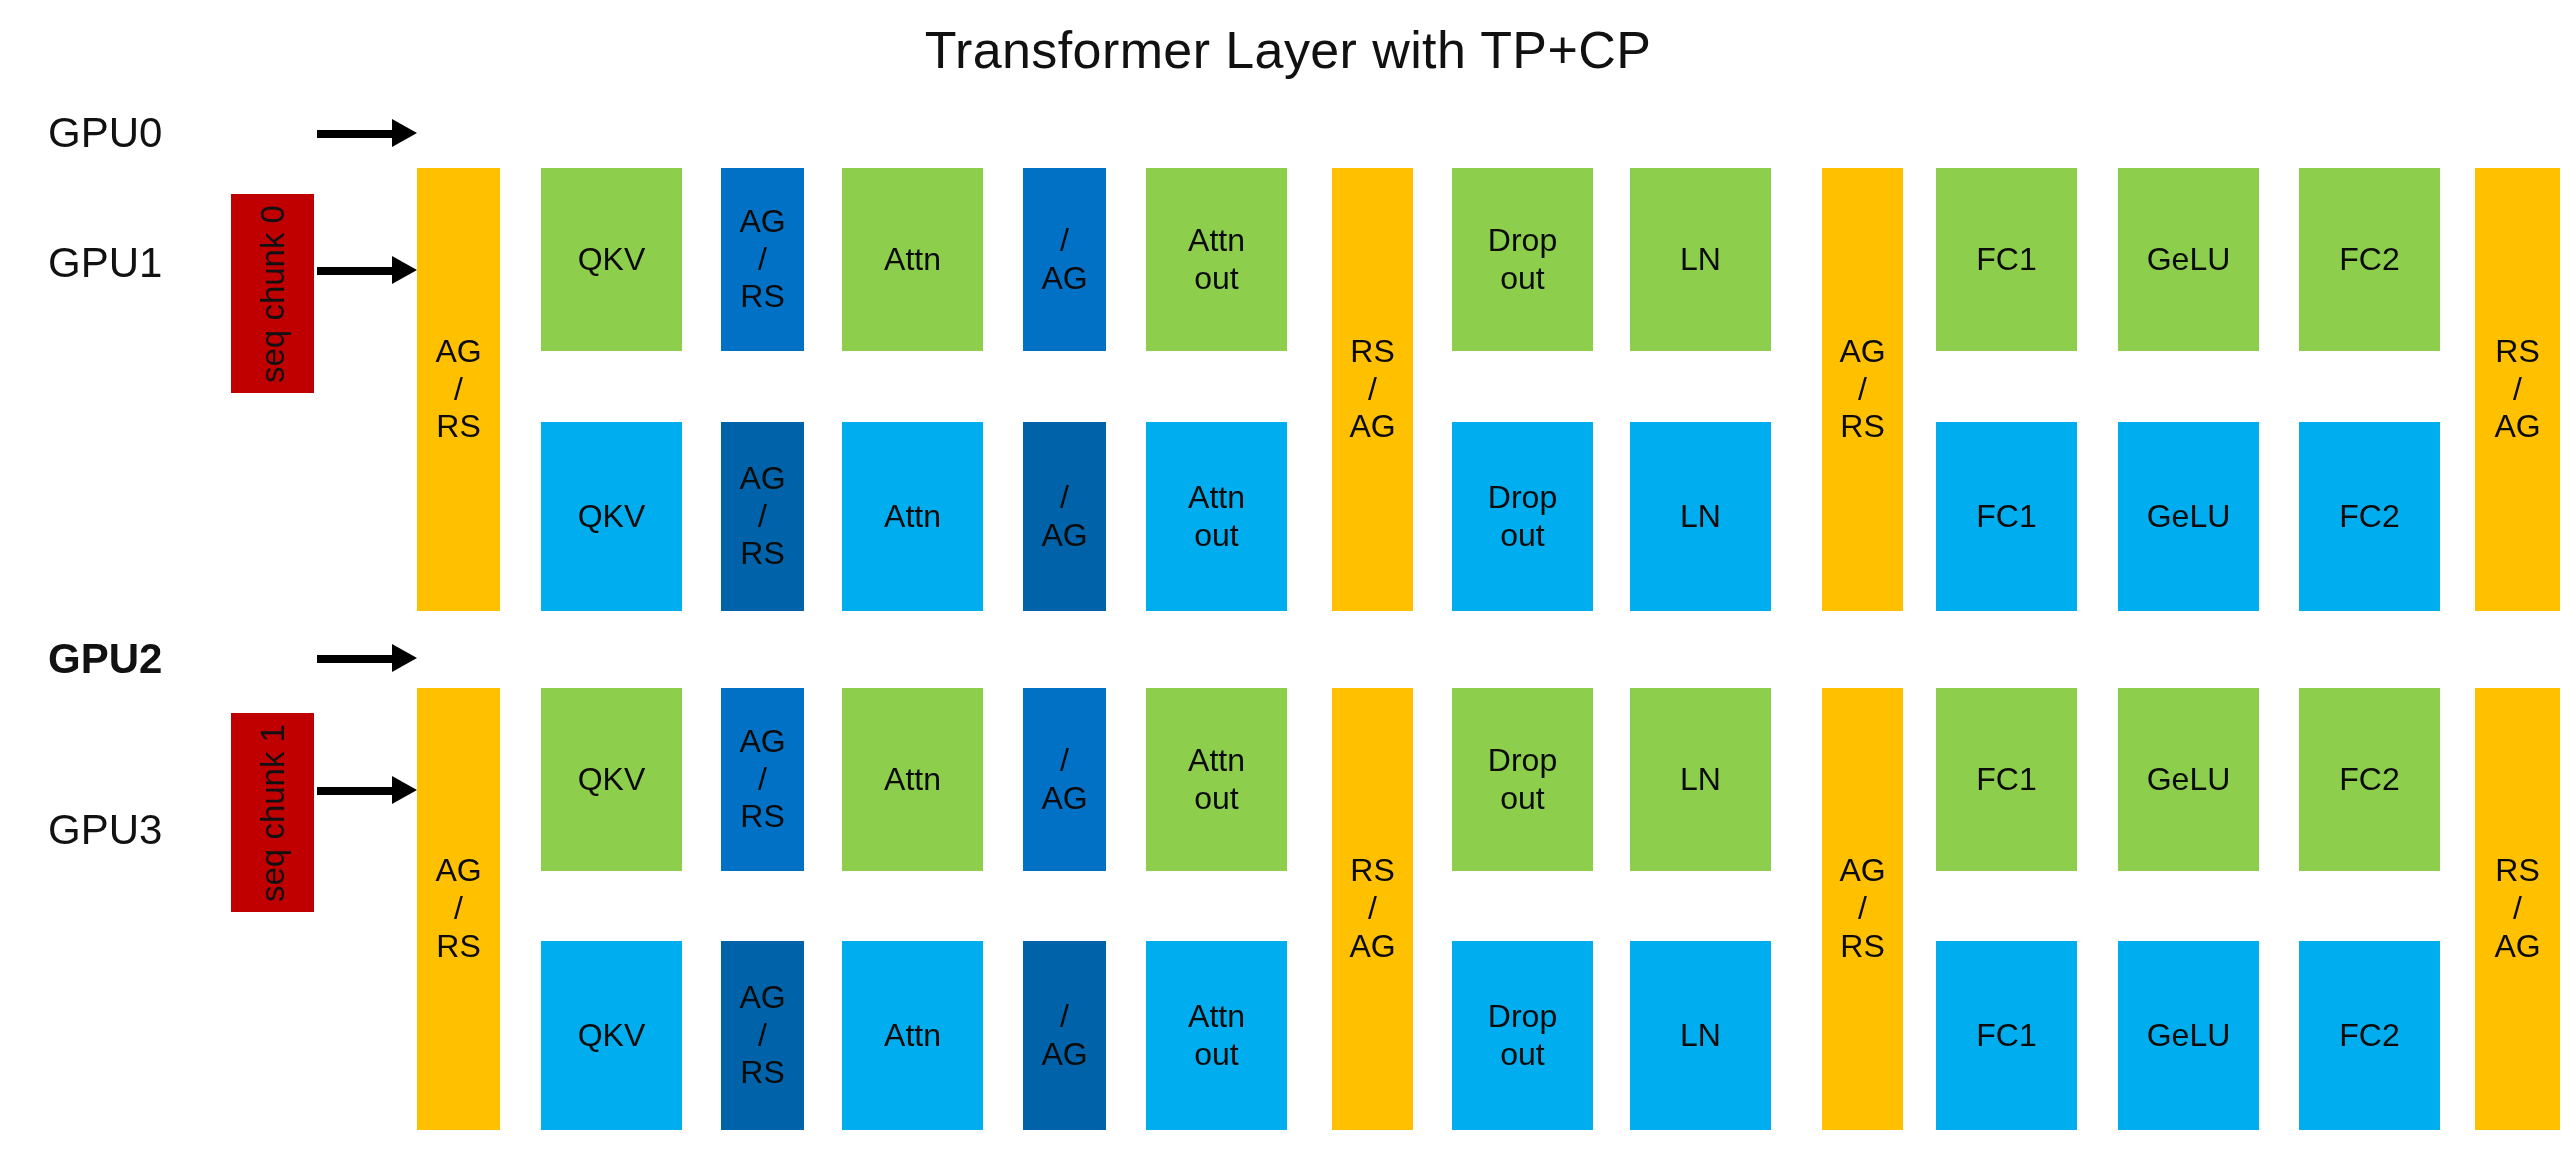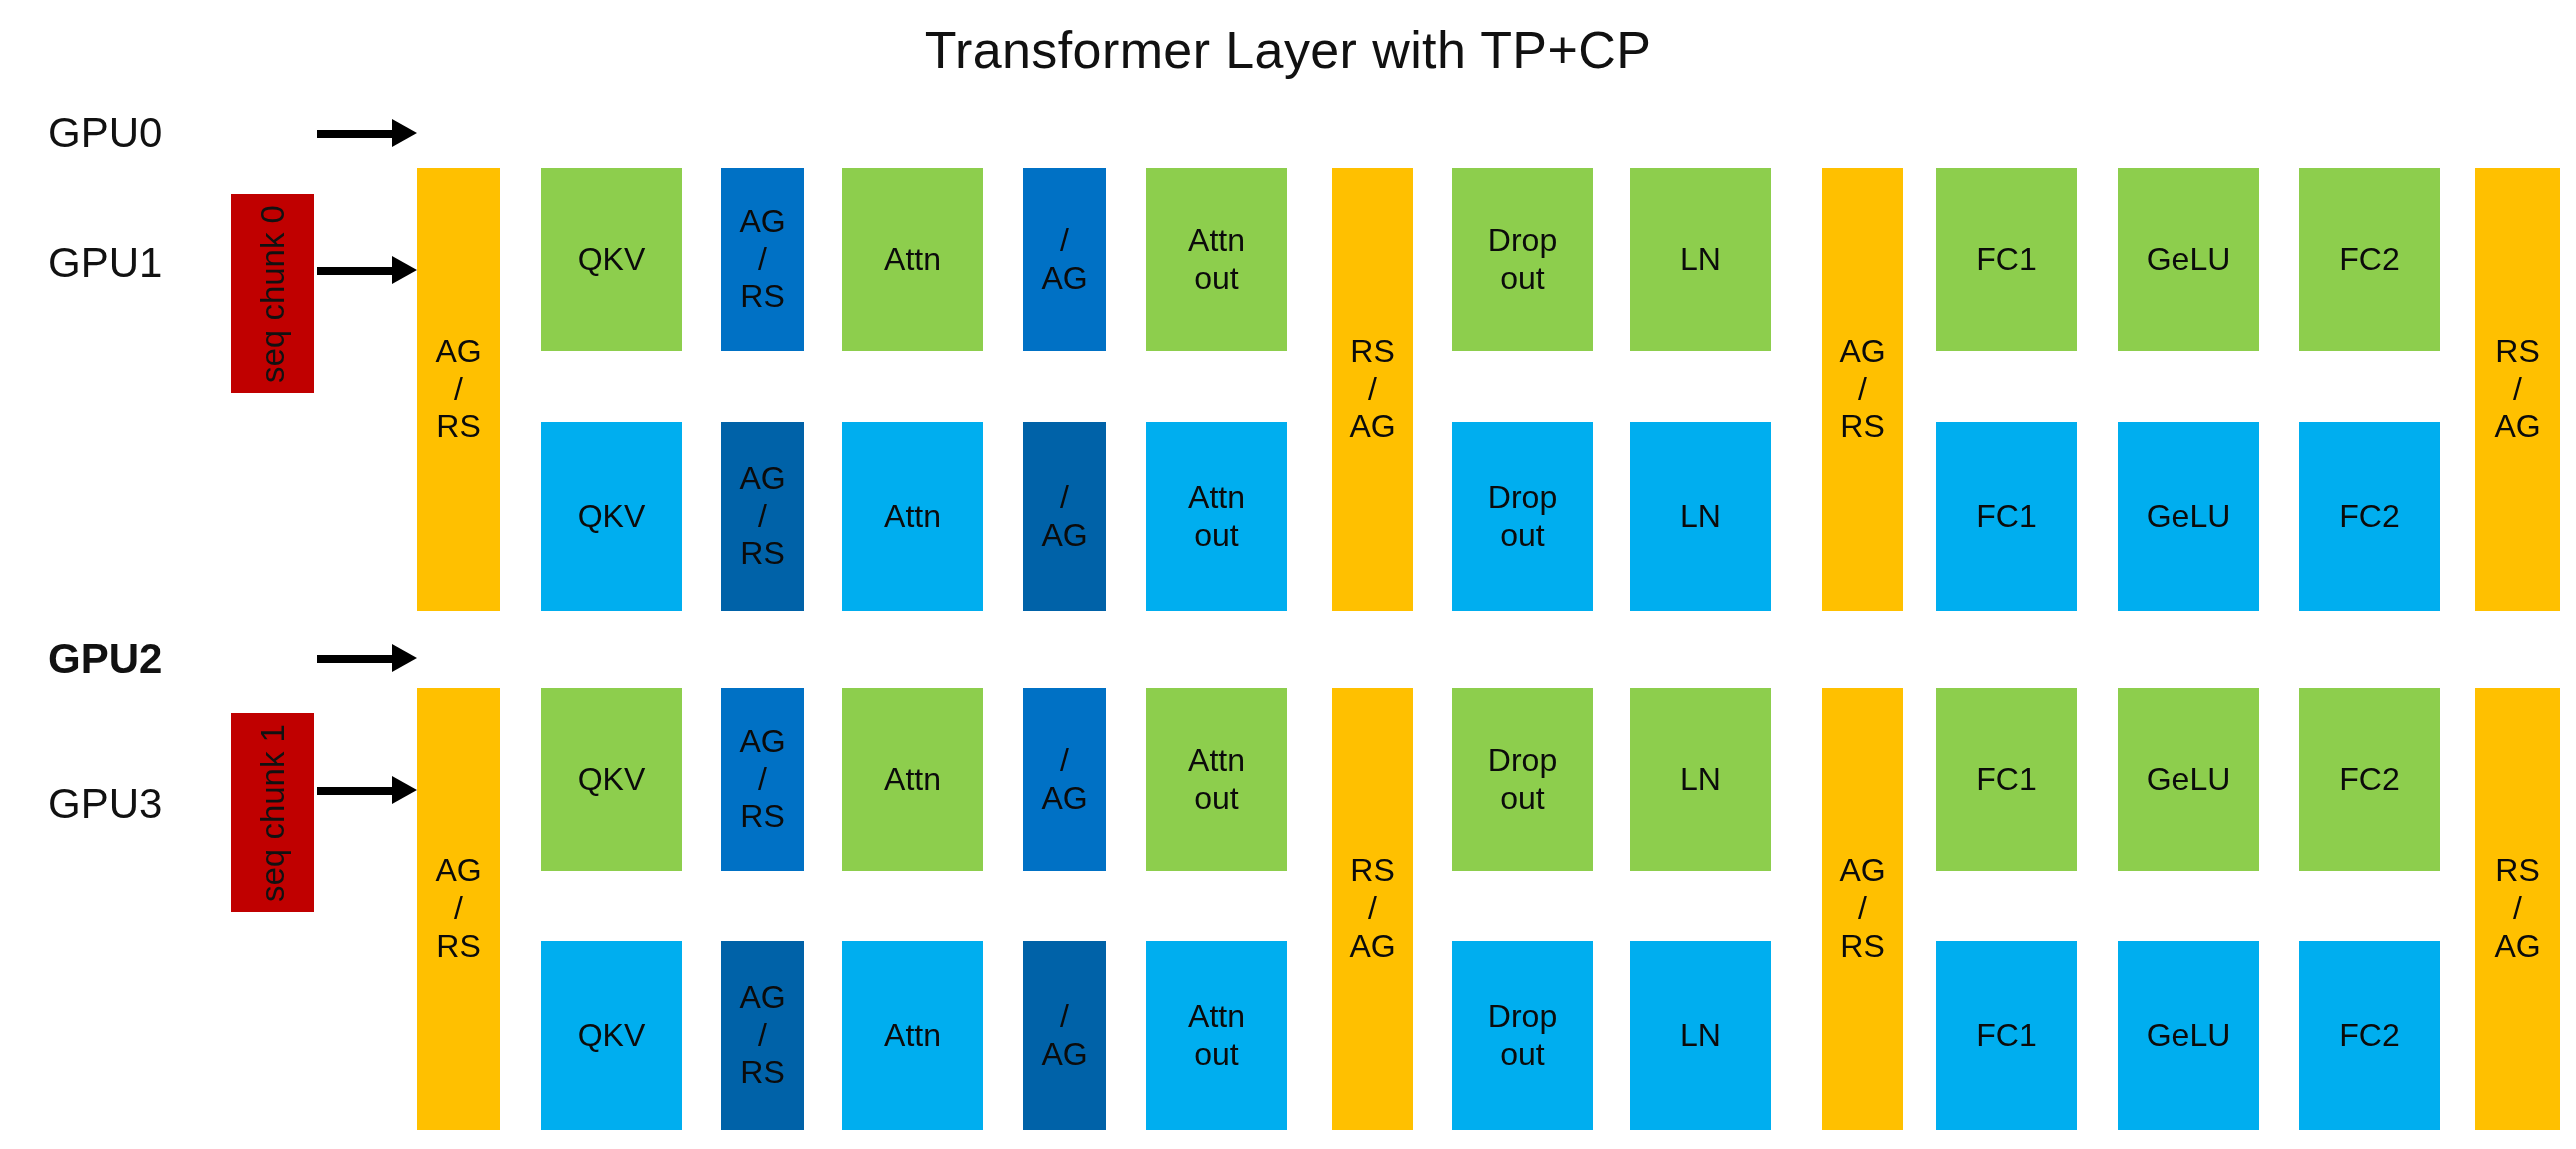--- a/index.html
+++ b/index.html
@@ -127,21 +127,21 @@
     <div class="blk" style="left: 1936px; top: 422px; width: 141px; height: 189px; background: rgb(0, 174, 239); flex-direction: column;">
       <span>FC1</span>
     </div>
     <div class="blk" style="left: 2118px; top: 422px; width: 141px; height: 189px; background: rgb(0, 174, 239); flex-direction: column;">
       <span>GeLU</span>
     </div>
     <div class="blk" style="left: 2299px; top: 422px; width: 141px; height: 189px; background: rgb(0, 174, 239); flex-direction: column;">
       <span>FC2</span>
     </div>
     <div class="gpu-label" style="left: 48px; top: 635px; font-weight: bold;">GPU2</div>
-    <div class="gpu-label" style="left: 48px; top: 780px;">GPU3</div>
+    <div class="gpu-label" style="left: 48px; top: 806px;">GPU3</div>
     <div class="seqchunk" style="left: 231px; top: 713px; width: 83px; height: 199px; background: rgb(192, 0, 0);">
       <div class="rot">seq chunk 1</div>
     </div>
     <div class="arrow" style="left: 317px; top: 655px; width: 100px;">
       <div class="shaft" style="width: 76px;"></div>
       <div class="head" style="left: 75px;"></div>
     </div>
     <div class="arrow" style="left: 317px; top: 787px; width: 100px;">
       <div class="shaft" style="width: 76px;"></div>
       <div class="head" style="left: 75px;"></div>

